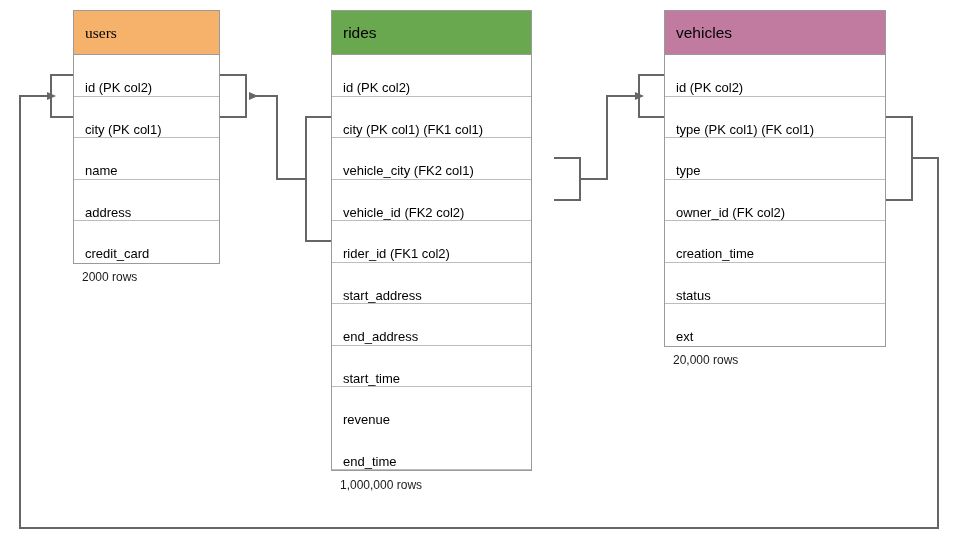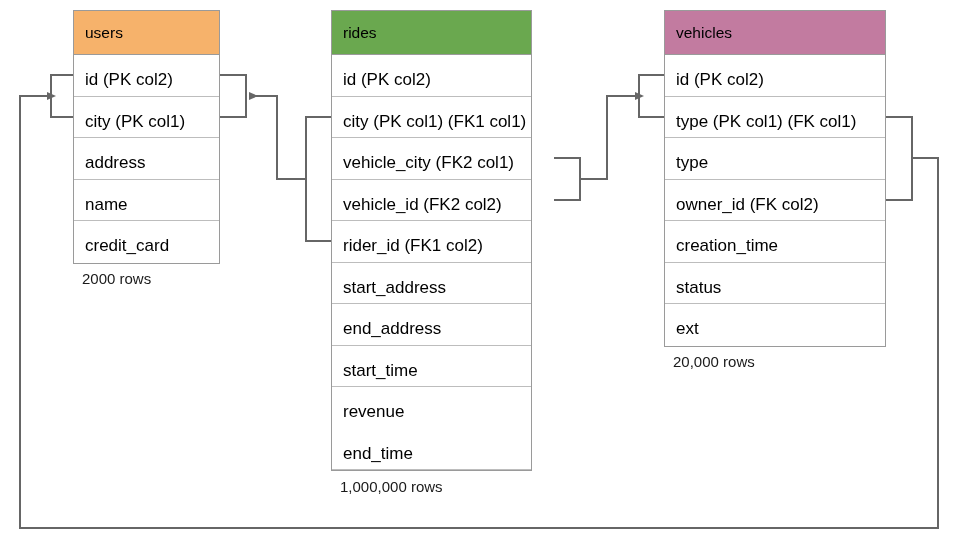--- a/index.html
+++ b/index.html
@@ -31,33 +31,33 @@
     padding: 0 0 0 11px;
     font-size: 15.5px;
     color: #000000;
     border-bottom: 1px solid #9a9a9a;
     white-space: nowrap;
     overflow: hidden;
   }
   .field {
     height: 41.5px;
     line-height: 41.5px;
-    padding: 4px 0 0 11px;
-    font-size: 17px;
+    padding: 12px 0 0 11px;
+    font-size: 13px;
     color: #000000;
     border-bottom: 1px solid #bdbdbd;
     white-space: nowrap;
     overflow: hidden;
   }
   .field.last { border-bottom: none; }
 
   .rowcount {
     position: absolute;
     z-index: 2;
-    font-size: 15px;
+    font-size: 12px;
     color: #1a1a1a;
     white-space: nowrap;
   }
 </style>
 </head>
 <body>
 
 <div id="canvas">
 
   <svg id="connectors" viewBox="0 0 960 540">
@@ -86,25 +86,25 @@
 
       <path d="M 886 117 L 912 117 L 912 200 L 886 200"></path>
 
       <path d="M 912 158 L 938 158 L 938 528 L 20 528 L 20 96 L 48 96" marker-end="url(#arrowR)"></path>
 
       <path d="M 73 75 L 51 75 L 51 117 L 73 117"></path>
     </g>
   </svg>
 
   <div class="table" style="left:73px; top:10px; width:147px;">
-    <div class="table-header" style="background:#f6b26b;">users</div>
+    <div class="table-header" style="background:#f6b26b;font-family:Liberation Serif, serif;">users</div>
     <div class="field">id (PK col2)</div>
     <div class="field">city (PK col1)</div>
+    <div class="field">name</div>
     <div class="field">address</div>
-    <div class="field">name</div>
     <div class="field last">credit_card</div>
   </div>
   <div class="rowcount" style="left:82px; top:270px;">2000 rows</div>
 
   <div class="table" style="left:331px; top:10px; width:201px;">
     <div class="table-header" style="background:#6aa84f;">rides</div>
     <div class="field">id (PK col2)</div>
     <div class="field">city (PK col1) (FK1 col1)</div>
     <div class="field">vehicle_city (FK2 col1)</div>
     <div class="field">vehicle_id (FK2 col2)</div>

